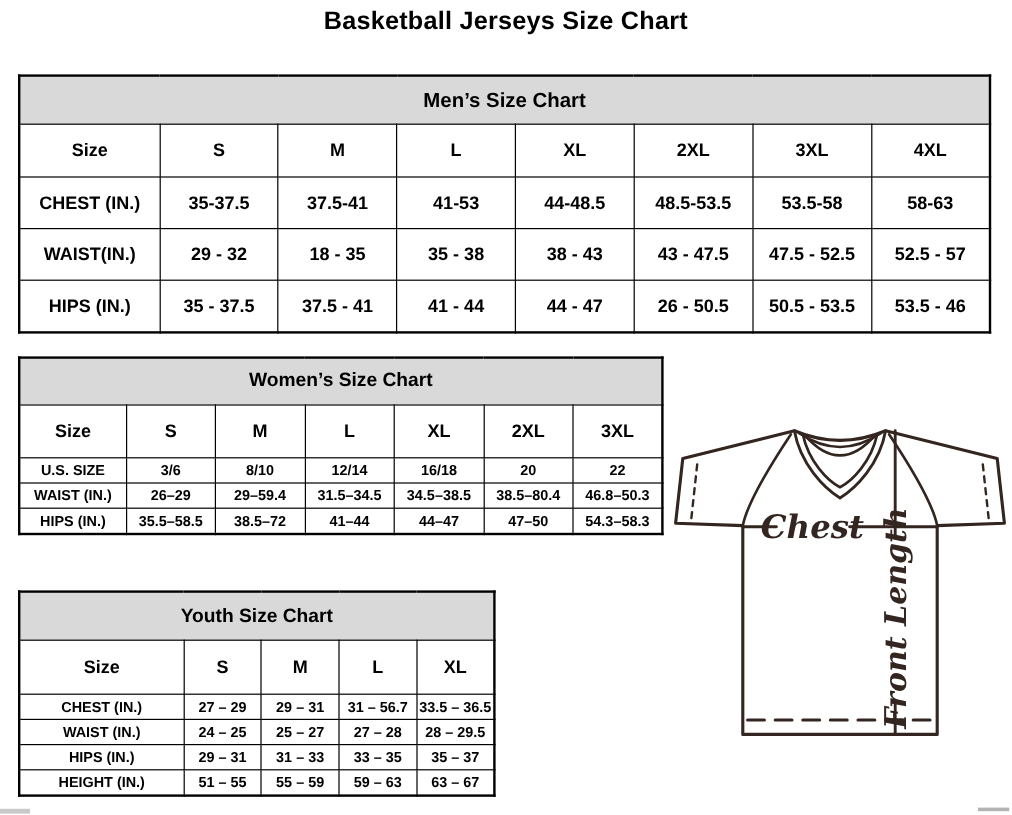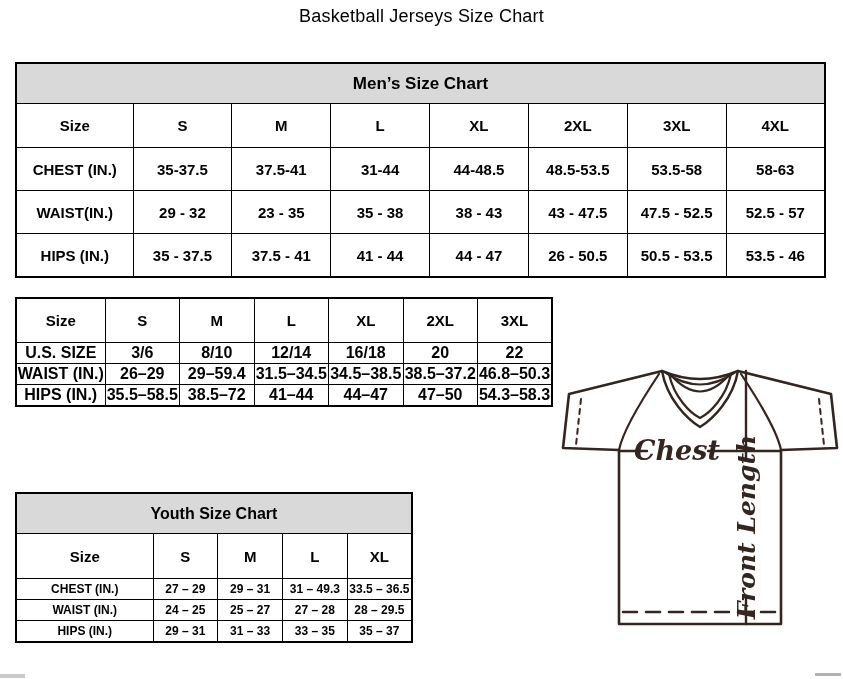--- a/index.html
+++ b/index.html
@@ -5,21 +5,21 @@
   html,body{margin:0;padding:0;background:#ffffff;}
   body{
     position:relative;
     width:843px;height:679px;
     font-family:"Liberation Sans",sans-serif;
     color:#000;
     overflow:hidden;
   }
   .page-title{
     position:absolute;top:6px;left:0;width:843px;
-    text-align:center;font-size:18px;font-weight:normal;
+    text-align:center;font-size:21px;font-weight:bold;
     letter-spacing:.2px;
   }
   table.size-table{
     position:absolute;
     border-collapse:collapse;
     table-layout:fixed;
     border:2px solid #000;
     background:#fff;
   }
   table.size-table th, table.size-table td{
@@ -38,29 +38,29 @@
   }
   
   #mens-table{left:15px;top:62px;width:811px;}
   #mens-table th.chart-title{height:39px;}
   #mens-table tr.head-row td{height:43px;font-size:15px;}
   #mens-table tr.data-row td{height:42px;font-size:15px;}
   
   #womens-table{left:15px;top:297px;width:538px;}
   #womens-table th.chart-title{height:38px;font-size:16px;}
   #womens-table tr.head-row td{height:43px;font-size:15px;}
-  #womens-table tr.data-row td{height:20px;font-size:16px;}
+  #womens-table tr.data-row td{height:20px;font-size:12px;}
   
   #youth-table{left:15px;top:492px;width:398px;}
   #youth-table th.chart-title{height:39px;font-size:16px;}
   #youth-table tr.head-row td{height:44px;font-size:15px;}
   #youth-table tr.data-row td{height:20px;font-size:12px;}
 
   .jersey-wrap{
-    position:absolute;left:555px;top:360px;width:288px;height:274px;
+    position:absolute;left:555px;top:348px;width:288px;height:274px;
   }
   .jersey-wrap svg{display:block;}
   .svg-label{
     font-family:"DejaVu Serif","Liberation Serif",serif;
     font-style:italic;
     font-weight:bold;
   }
   .frag{position:absolute;}
   #frag-bl{left:0;top:674px;width:25px;height:4px;background:#c9c9c9;}
   #frag-br{left:815px;top:673px;width:26px;height:3px;background:#b3b3b3;}
@@ -92,30 +92,30 @@
         <td>L</td>
         <td>XL</td>
         <td>2XL</td>
         <td>3XL</td>
         <td>4XL</td>
       </tr>
       <tr class="data-row">
         <td>CHEST (IN.)</td>
         <td>35-37.5</td>
         <td>37.5-41</td>
-        <td>31-44</td>
+        <td>41-53</td>
         <td>44-48.5</td>
         <td>48.5-53.5</td>
         <td>53.5-58</td>
         <td>58-63</td>
       </tr>
       <tr class="data-row">
         <td>WAIST(IN.)</td>
         <td>29 - 32</td>
-        <td>23 - 35</td>
+        <td>18 - 35</td>
         <td>35 - 38</td>
         <td>38 - 43</td>
         <td>43 - 47.5</td>
         <td>47.5 - 52.5</td>
         <td>52.5 - 57</td>
       </tr>
       <tr class="data-row">
         <td>HIPS (IN.)</td>
         <td>35 - 37.5</td>
         <td>37.5 - 41</td>
@@ -132,20 +132,23 @@
     <colgroup>
       <col style="width: 89px;">
       <col>
       <col>
       <col>
       <col>
       <col>
       <col>
     </colgroup>
     <tbody>
+      <tr>
+        <th class="chart-title" colspan="7">Women’s Size Chart</th>
+      </tr>
       <tr class="head-row">
         <td>Size</td>
         <td>S</td>
         <td>M</td>
         <td>L</td>
         <td>XL</td>
         <td>2XL</td>
         <td>3XL</td>
       </tr>
       <tr class="data-row">
@@ -156,21 +159,21 @@
         <td>16/18</td>
         <td>20</td>
         <td>22</td>
       </tr>
       <tr class="data-row">
         <td>WAIST (IN.)</td>
         <td>26–29</td>
         <td>29–59.4</td>
         <td>31.5–34.5</td>
         <td>34.5–38.5</td>
-        <td>38.5–37.2</td>
+        <td>38.5–80.4</td>
         <td>46.8–50.3</td>
       </tr>
       <tr class="data-row">
         <td>HIPS (IN.)</td>
         <td>35.5–58.5</td>
         <td>38.5–72</td>
         <td>41–44</td>
         <td>44–47</td>
         <td>47–50</td>
         <td>54.3–58.3</td>
@@ -194,36 +197,43 @@
         <td>Size</td>
         <td>S</td>
         <td>M</td>
         <td>L</td>
         <td>XL</td>
       </tr>
       <tr class="data-row">
         <td>CHEST (IN.)</td>
         <td>27 – 29</td>
         <td>29 – 31</td>
-        <td>31 – 49.3</td>
+        <td>31 – 56.7</td>
         <td>33.5 – 36.5</td>
       </tr>
       <tr class="data-row">
         <td>WAIST (IN.)</td>
         <td>24 – 25</td>
         <td>25 – 27</td>
         <td>27 – 28</td>
         <td>28 – 29.5</td>
       </tr>
       <tr class="data-row">
         <td>HIPS (IN.)</td>
         <td>29 – 31</td>
         <td>31 – 33</td>
         <td>33 – 35</td>
         <td>35 – 37</td>
+      </tr>
+      <tr class="data-row">
+        <td>HEIGHT (IN.)</td>
+        <td>51 – 55</td>
+        <td>55 – 59</td>
+        <td>59 – 63</td>
+        <td>63 – 67</td>
       </tr>
     </tbody>
   </table>
 
 <div class="jersey-wrap">
   <svg width="288" height="274" viewBox="0 0 288 274">
     <g stroke="#33251f" fill="none" stroke-linejoin="round" stroke-linecap="round">
 
       <path fill="#ffffff" stroke-width="2.6" d="M 107 11
            L 14 34

